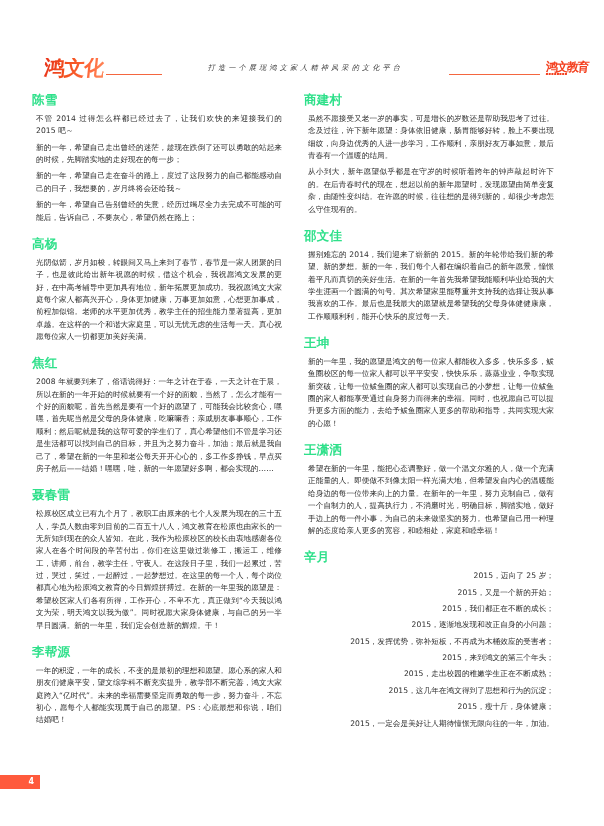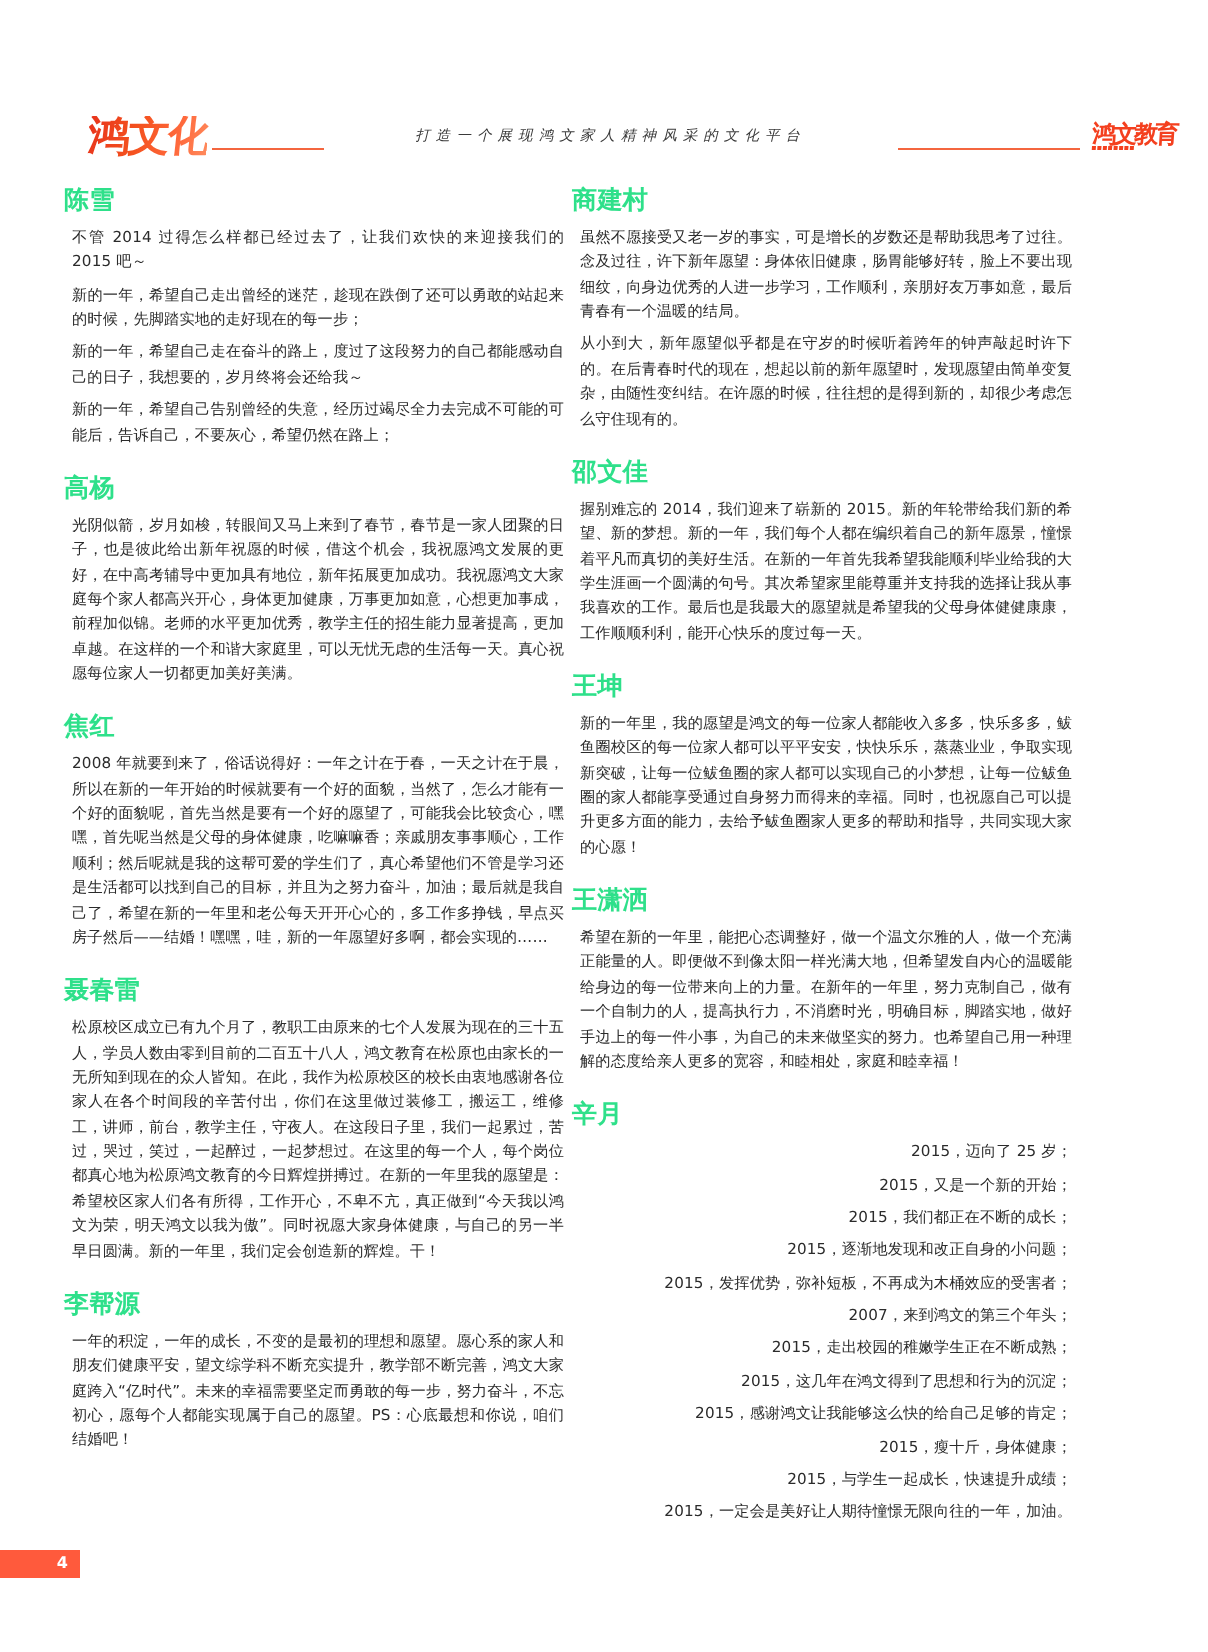--- a/index.html
+++ b/index.html
@@ -82,20 +82,21 @@
     margin-top: -1px;
   }
 
   
   .columns {
     position: absolute;
     left: 0; top: 92px;
     width: 604px;
     height: 672px;
     display: flex;
+    gap: 18px;
     padding: 0 32px;
   }
   .col {
     width: 254px;
     flex: 0 0 254px;
   }
 
   .entry { margin-bottom: 12px; }
   .entry:last-child { margin-bottom: 0; }
 
@@ -218,26 +219,24 @@
           </div>
         </div>
         <div class="entry">
           <div class="entry-name">辛月</div>
           <div class="entry-body list">
             <p>2015，迈向了 25 岁；</p>
             <p>2015，又是一个新的开始；</p>
             <p>2015，我们都正在不断的成长；</p>
             <p>2015，逐渐地发现和改正自身的小问题；</p>
             <p>2015，发挥优势，弥补短板，不再成为木桶效应的受害者；</p>
-            <p>2007，来到鸿文的第三个年头；</p>
+            <p>2015，来到鸿文的第三个年头；</p>
             <p>2015，走出校园的稚嫩学生正在不断成熟；</p>
             <p>2015，这几年在鸿文得到了思想和行为的沉淀；</p>
-            <p>2015，感谢鸿文让我能够这么快的给自己足够的肯定；</p>
             <p>2015，瘦十斤，身体健康；</p>
-            <p>2015，与学生一起成长，快速提升成绩；</p>
             <p>2015，一定会是美好让人期待憧憬无限向往的一年，加油。</p>
           </div>
         </div>
       </div>
   </div>
 
   <div class="footer-bar"></div>
   <div class="page-num">4</div>
 
 </div>

